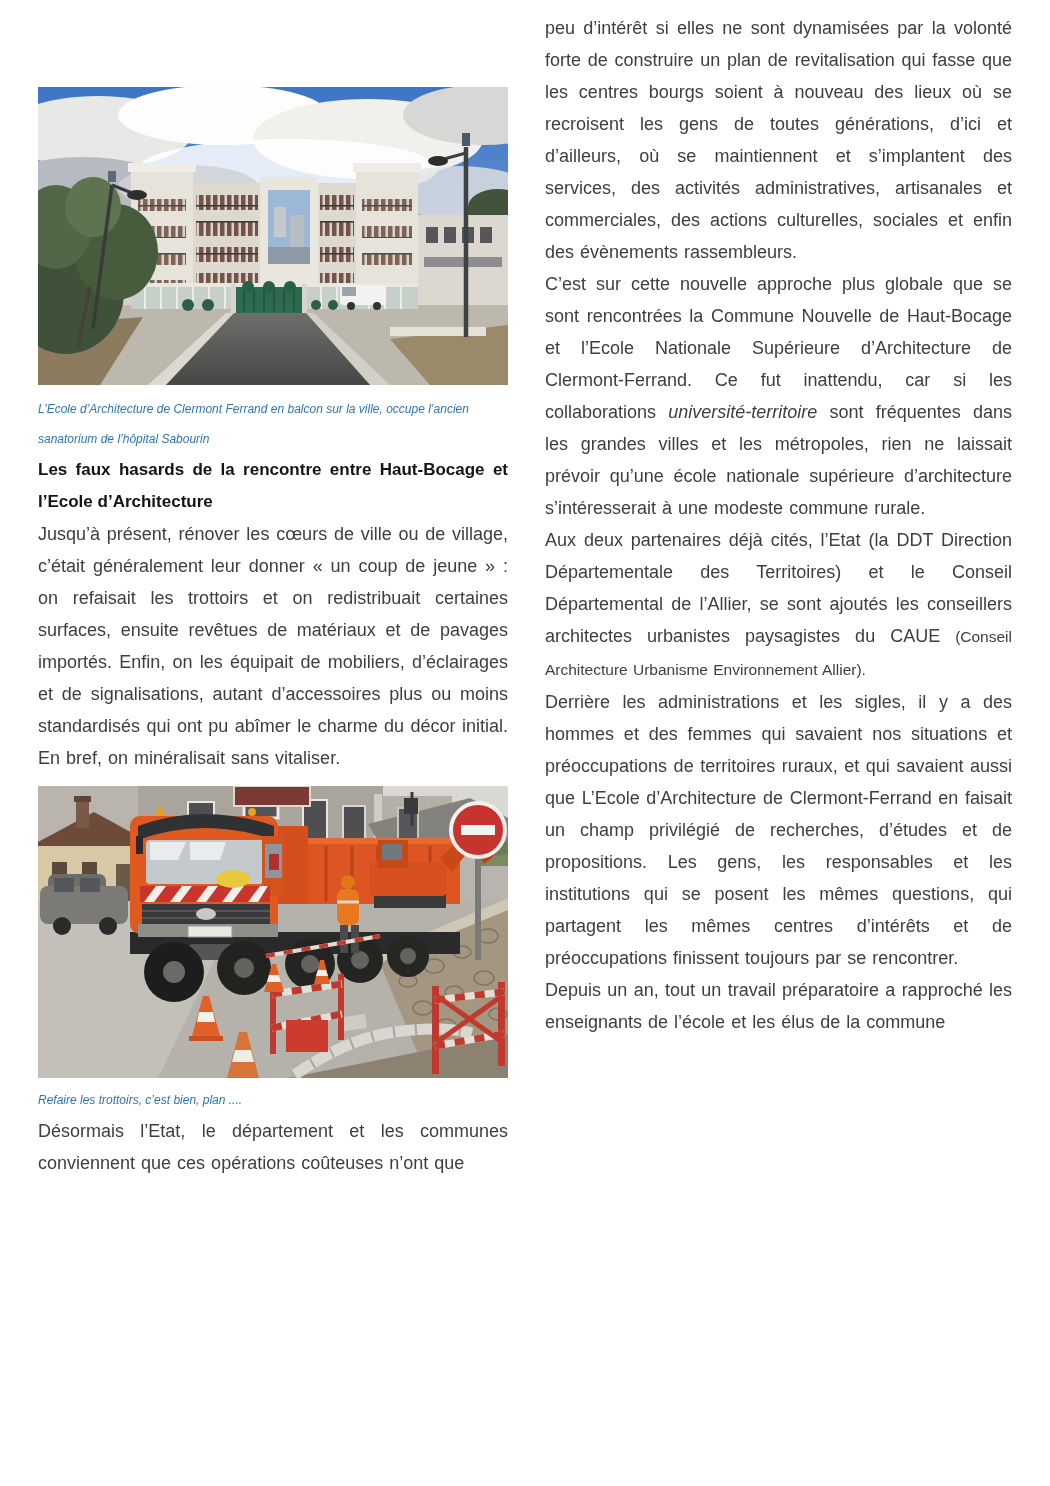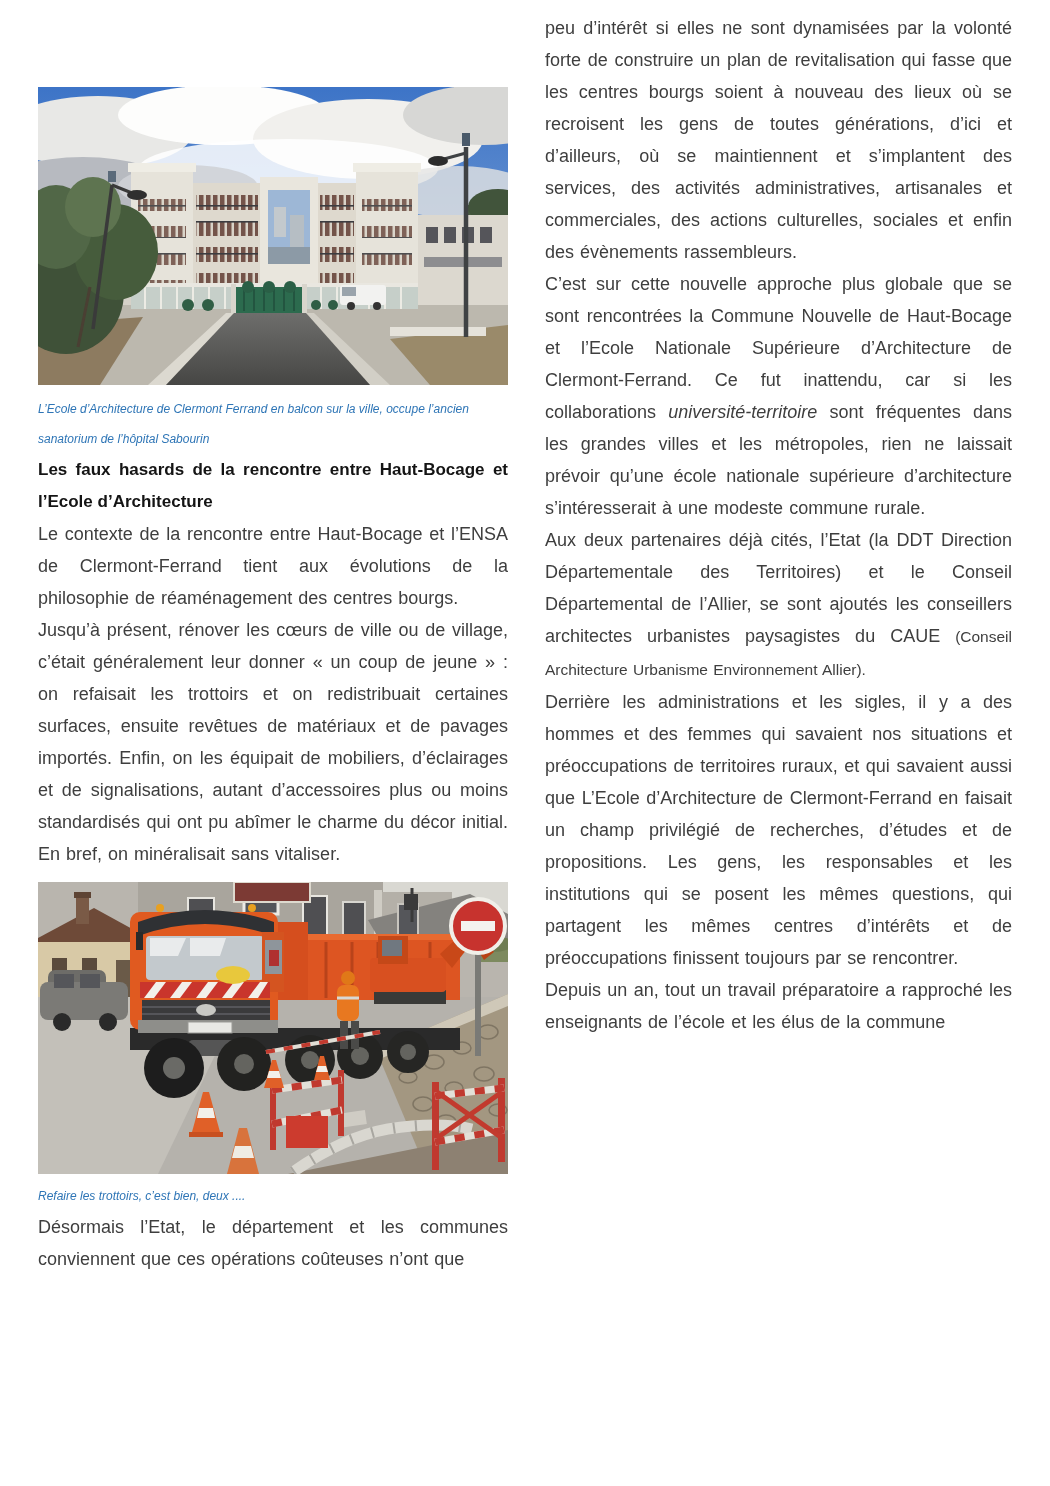--- a/index.html
+++ b/index.html
@@ -199,21 +199,20 @@
           <ellipse cx="400" cy="74" rx="10" ry="5" fill="#2c2c2c" stroke="none"></ellipse>
           <rect x="424" y="46" width="8" height="13" fill="#4a5a6a" stroke="none"></rect>
         </g>
       </svg>
     </figure>
 
     <p class="caption mt-caption1">L’Ecole d’Architecture de Clermont Ferrand en balcon sur la ville, occupe l’ancien sanatorium de l’hôpital Sabourin</p>
 
     <h2 class="heading mt-heading1">Les faux hasards de la rencontre entre Haut-Bocage et l’Ecole d’Architecture</h2>
 
-    <p class="body mt-paraL1">Le contexte de la rencontre entre Haut-Bocage et l’ENSA de Clermont-Ferrand tient aux évolutions de la philosophie de réaménagement des centres bourgs.</p>
 
     <p class="body mt-paraL2">Jusqu’à présent, rénover les cœurs de ville ou de village, c’était généralement leur donner « un coup de jeune » : on refaisait les trottoirs et on redistribuait certaines surfaces, ensuite revêtues de matériaux et de pavages importés. Enfin, on les équipait de mobiliers, d’éclairages et de signalisations, autant d’accessoires plus ou moins standardisés qui ont pu abîmer le charme du décor initial. En bref, on minéralisait sans vitaliser.</p>
 
     <figure class="mt-fig2" aria-label="photo-travaux-trottoirs-camion">
       <svg width="470" height="292" viewBox="0 0 470 292">
 
         <rect width="470" height="292" fill="#b9b5ae"></rect>
         <rect x="320" width="150" height="70" fill="#d9d8d2"></rect>
 
         <g>
@@ -386,21 +385,21 @@
             <polygon points="-7,-10 7,-10 5,-17 -5,-17" fill="#f2f0ea"></polygon>
           </g>
           <g transform="translate(284,198)">
             <polygon points="-8,0 8,0 2,-24 -2,-24" fill="#e06028"></polygon>
             <polygon points="-6,-8 6,-8 4,-14 -4,-14" fill="#f2f0ea"></polygon>
           </g>
         </g>
       </svg>
     </figure>
 
-    <p class="caption mt-caption2">Refaire les trottoirs, c’est bien, deux ....</p>
+    <p class="caption mt-caption2">Refaire les trottoirs, c’est bien, plan ....</p>
 
     <p class="body mt-paraL3">Désormais l’Etat, le département et les communes conviennent que ces opérations coûteuses n’ont que</p>
   </div>
 
   <div class="col col-right">
 
     <p class="body mt-paraR1">peu d’intérêt si elles ne sont dynamisées par la volonté forte de construire un plan de revitalisation qui fasse que les centres bourgs soient à nouveau des lieux où se recroisent les gens de toutes générations, d’ici et d’ailleurs, où se maintiennent et s’implantent des services, des activités administratives, artisanales et commerciales, des actions culturelles, sociales et enfin des évènements rassembleurs.</p>
 
     <p class="body mt-paraR2"><span>C’est sur cette nouvelle approche plus globale que se sont rencontrées la Commune Nouvelle de Haut-Bocage et l’Ecole Nationale Supérieure d’Architecture de Clermont-Ferrand. Ce fut inattendu, car si les collaborations </span><span class="ital">université-territoire</span><span> sont fréquentes dans les grandes villes et les métropoles, rien ne laissait prévoir qu’une école nationale supérieure d’architecture s’intéresserait à une modeste commune rurale.</span></p>
 

